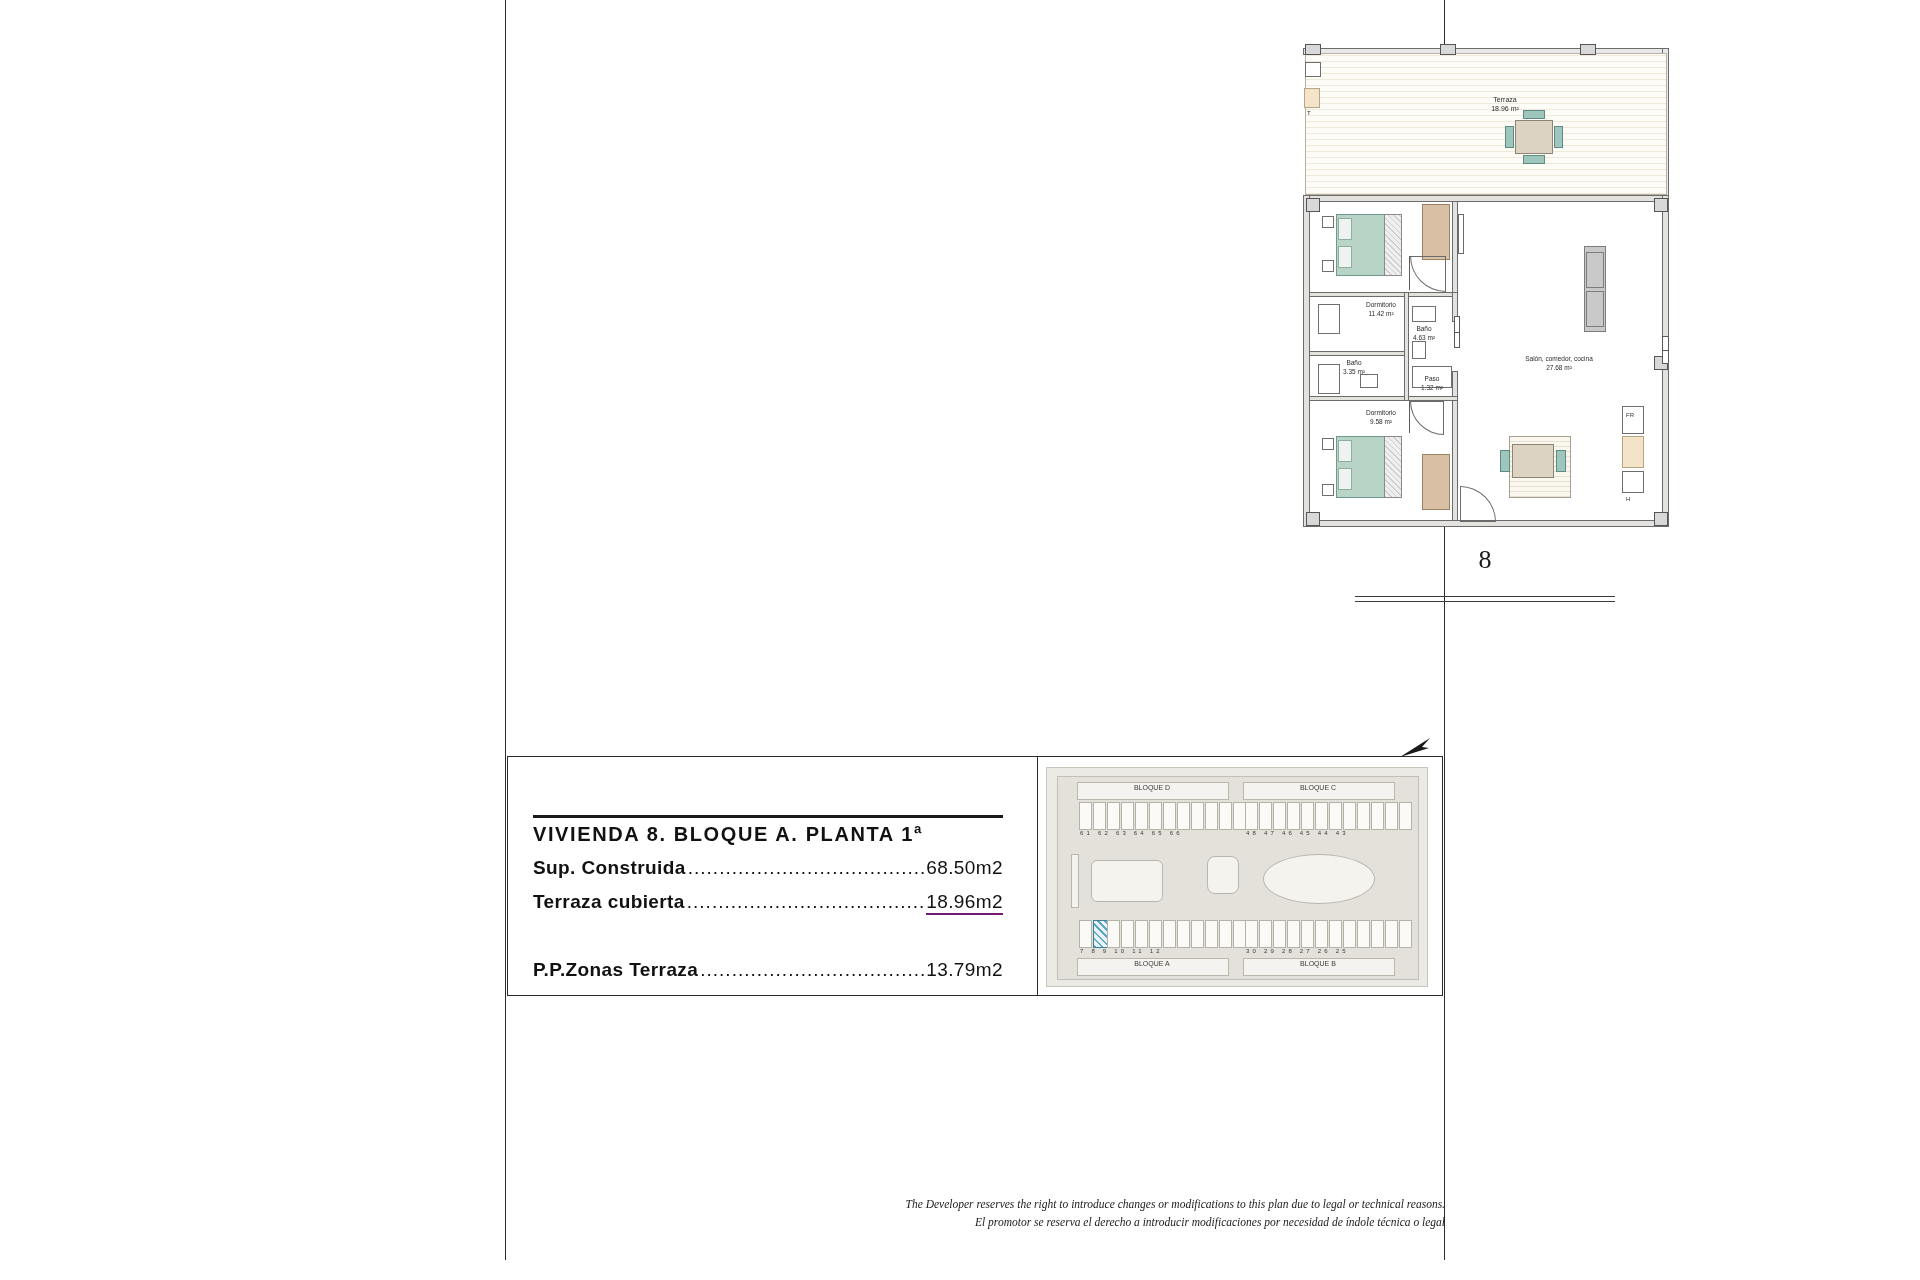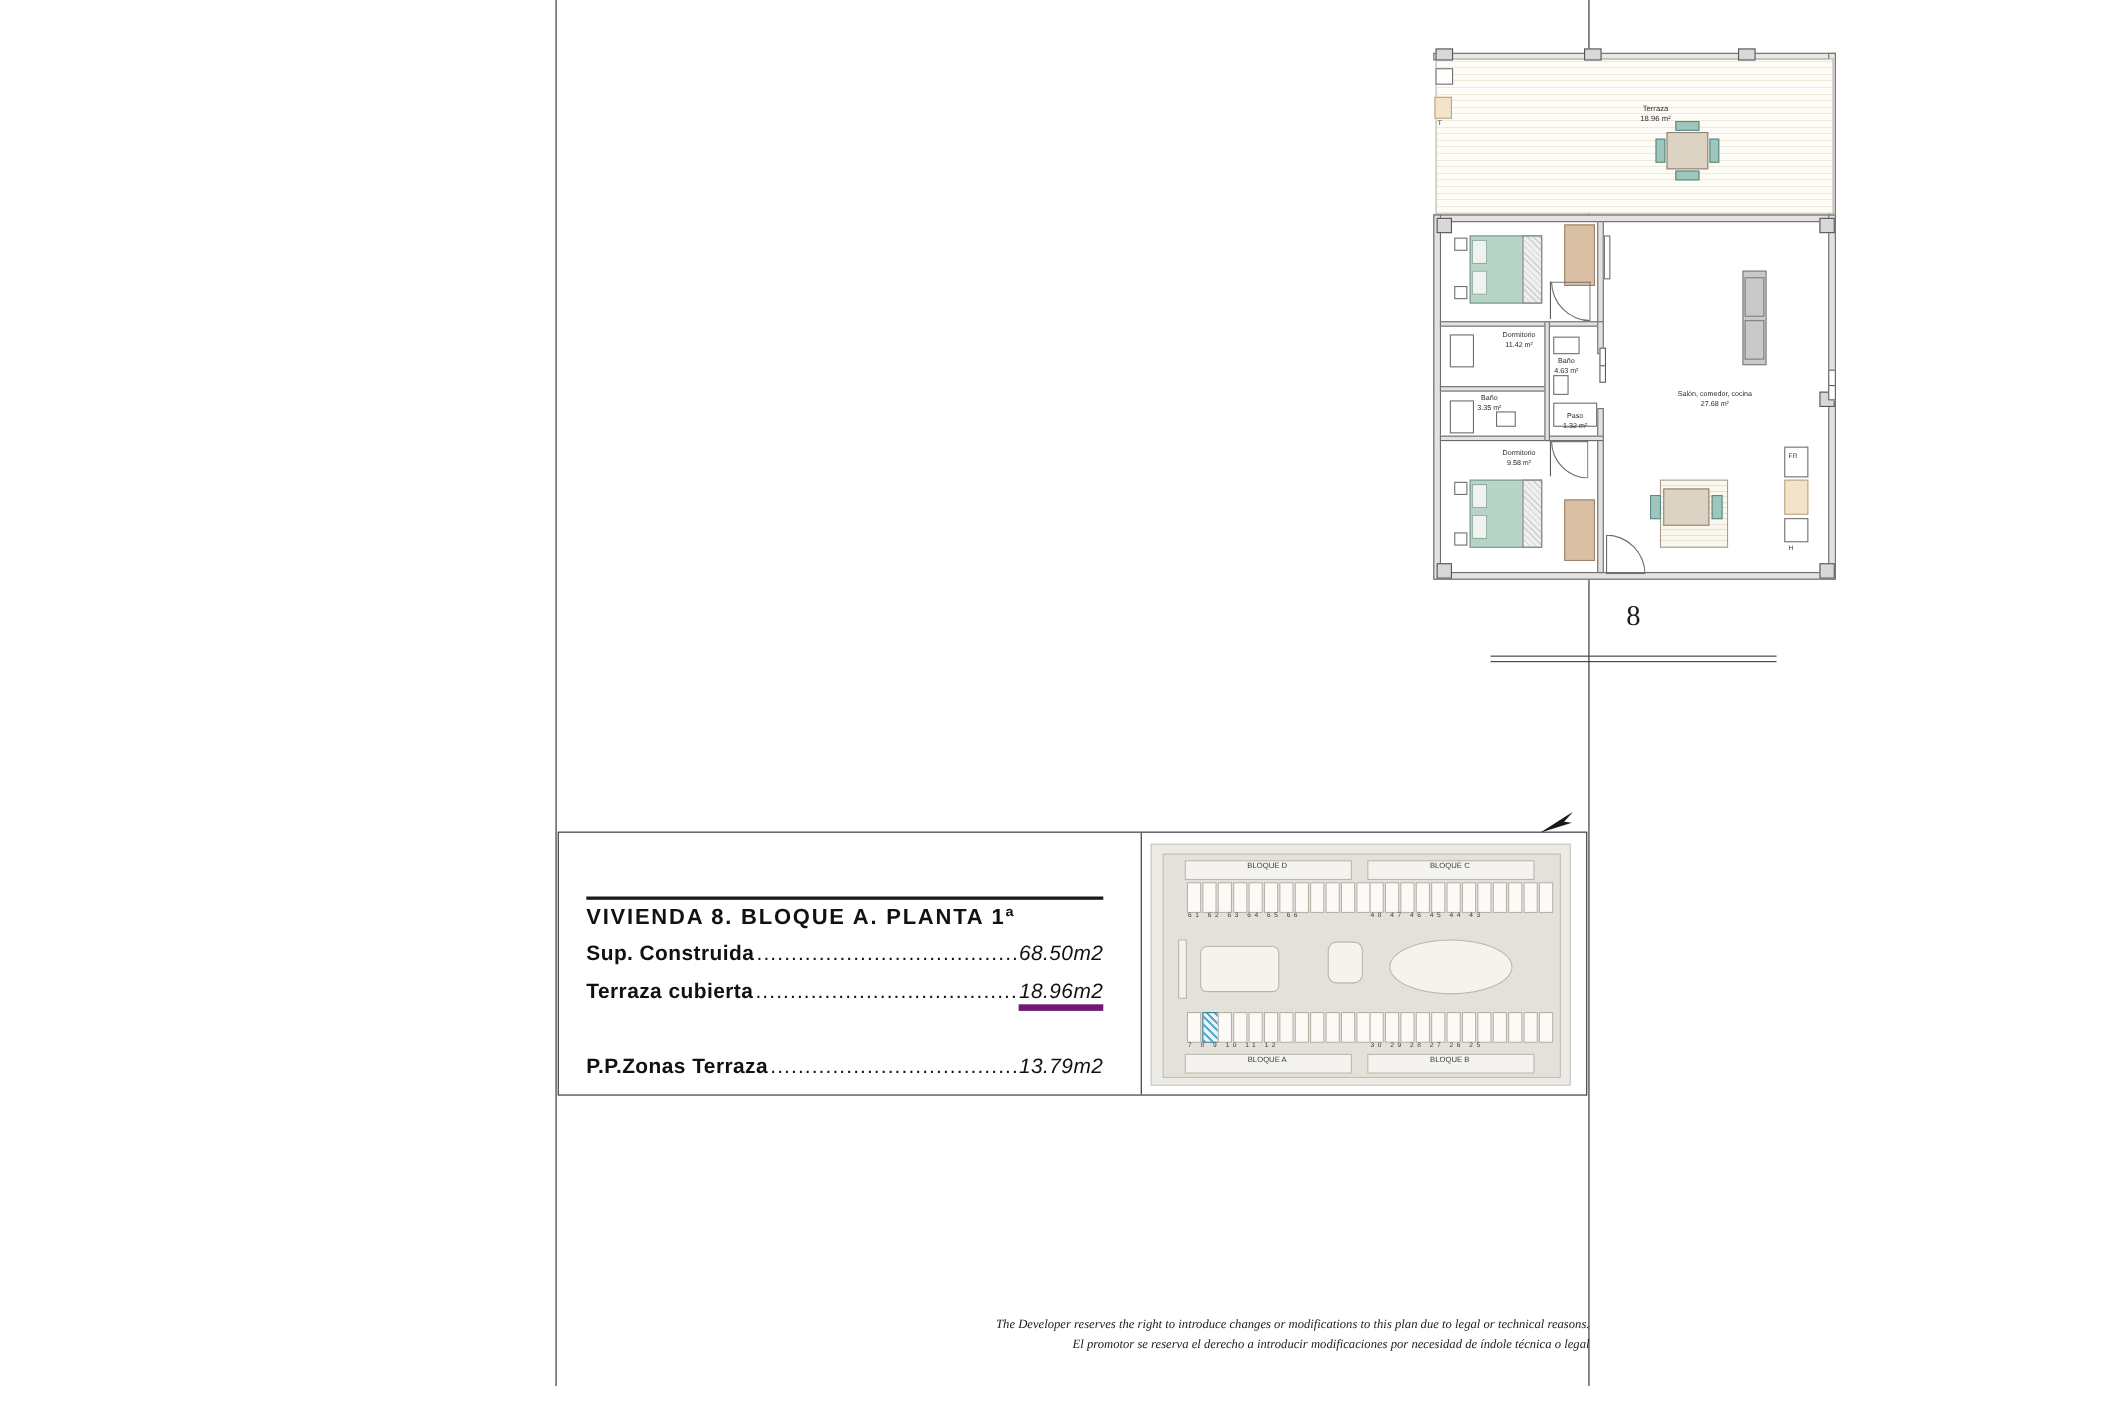--- a/index.html
+++ b/index.html
@@ -58,22 +58,22 @@
   
   #titleblock{position:absolute;left:2px;top:756px;width:936px;height:240px;border:1px solid #2b2b2b;box-sizing:border-box;display:flex;}
   #tb-left{width:530px;border-right:1px solid #2b2b2b;position:relative;box-sizing:border-box;}
   #tb-right{flex:1;position:relative;box-sizing:border-box;}
 
   #tb-left .rule{position:absolute;left:25px;top:58px;width:470px;height:3px;background:#1a1a1a;}
   #tb-title{position:absolute;left:25px;top:66px;font-family:"Liberation Sans",sans-serif;font-weight:bold;font-size:20px;letter-spacing:1.6px;color:#111;}
   .tb-row{position:absolute;left:25px;width:470px;font-size:19px;letter-spacing:.4px;color:#111;display:flex;align-items:baseline;font-family:"Liberation Sans",sans-serif;}
   .tb-row .lbl{white-space:nowrap;font-weight:bold;}
   .tb-row .dots{flex:1;overflow:hidden;white-space:nowrap;letter-spacing:1px;margin:0 2px;}
-  .tb-row .val{white-space:nowrap;font-style:italic;}
-  .tb-row.ul .val{border-bottom:6px solid #701a75;text-align:right;}
+  .tb-row .val{white-space:nowrap;}
+  .tb-row.ul .val{border-bottom:2px solid #701a75;text-align:right;}
 
   
   #sitemap{position:absolute;left:8px;top:10px;width:380px;height:218px;background:#eceae4;border:1px solid #c8c5bd;overflow:hidden;}
   .sm-poly{position:absolute;background:#e3e1d9;border:1px solid #c2bfb6;}
   .sm-block-band{position:absolute;background:#f4f3ef;border:1px solid #b9b6ac;}
   .sm-band-label{position:absolute;font-size:7px;color:#3a3a3a;text-align:center;}
   .sm-unitrow{position:absolute;display:flex;}
   .sm-unit{width:11px;height:26px;border:1px solid #b5b2a8;background:#fbfaf7;margin-right:1px;}
   .sm-nums{position:absolute;font-size:6px;color:#3a3a3a;letter-spacing:3.2px;white-space:nowrap;}
   .sm-pool{position:absolute;background:#f4f3ee;border:1px solid #b9b6ac;border-radius:50%;}

